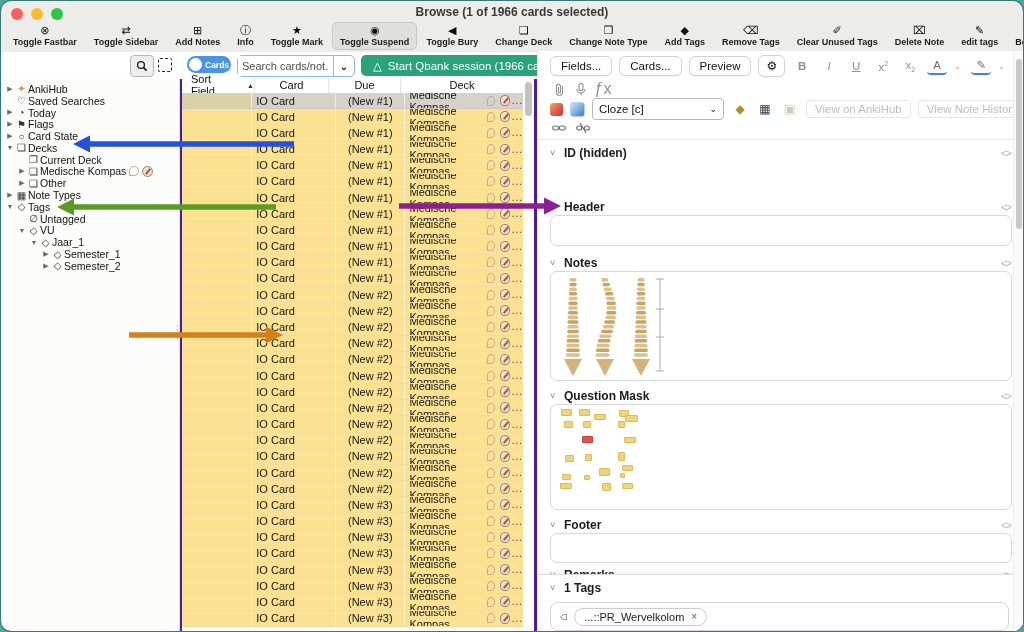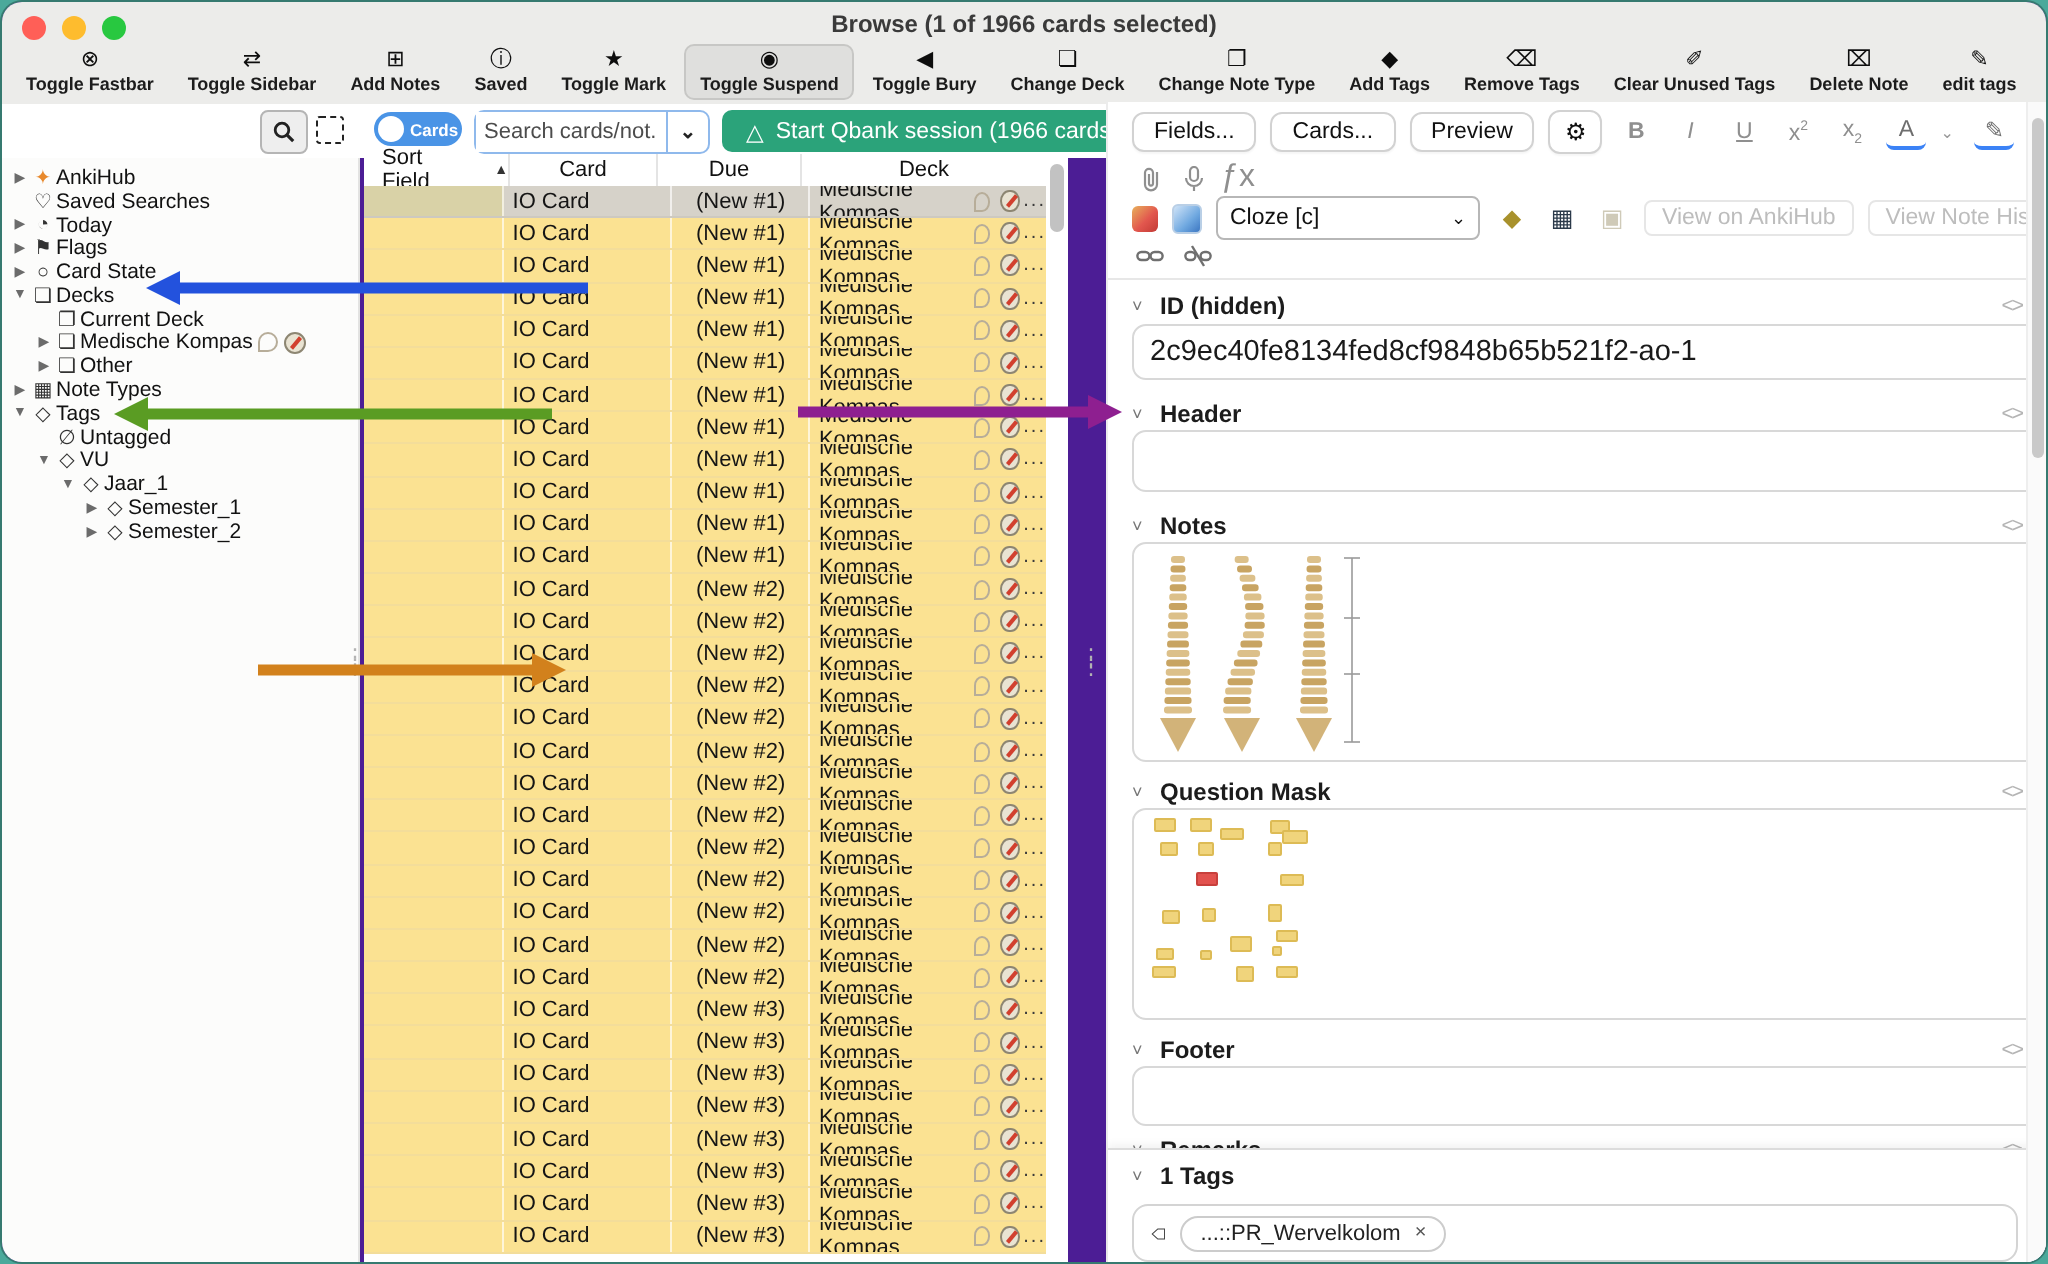--- a/index.html
+++ b/index.html
@@ -52,21 +52,21 @@
   .td.c-sort{width:73px;}
   .td.c-card{width:87px;padding-left:4px;}
   .td.c-due{width:72px;justify-content:center;}
   .td.c-deck{width:122px;padding-left:4px;gap:2px;border-right:none;}
   .trow.selected{background:#d6d2c9;border-bottom-color:#cdc9c0;}
   .trow.selected .td.c-sort{background:#d9d2a7;}
   .deck-dots{color:#3a3a3a;letter-spacing:1px;font-size:10px;}
   .tscroll{position:absolute;left:522px;top:78px;width:11px;bottom:0;background:#fff;}
   .tscroll .thumb{position:absolute;left:2px;top:3px;width:7px;height:34px;border-radius:4px;background:#c2c2c2;}
   
-  .editor{position:absolute;left:536px;top:50px;right:0;bottom:0;background:#fff;border-left:1px solid #ececec;margin-left:16px;}
+  .editor{position:absolute;left:536px;top:50px;right:0;bottom:0;background:#fff;border-left:1px solid #ececec;}
   .erow{position:absolute;display:flex;align-items:center;}
   .btn{background:#fff;border:1px solid #d2d2d2;border-radius:6px;font-size:11.5px;color:#111;padding:3px 10px;box-shadow:0 1px 1px rgba(0,0,0,.04);font-family:"Liberation Sans",sans-serif;}
   .btn.gear{padding:3px 7px;font-size:12px;}
   .fmt{width:20px;height:20px;display:flex;align-items:center;justify-content:center;color:#8f8f8f;font-size:11.5px;border-radius:4px;}
   .fmt .u{text-decoration:underline;}
   .fmt sup,.fmt sub{font-size:7px;}
   .fmt.colorA{color:#6e6e6e;border-bottom:2.5px solid #3b82f6;height:16px;}
   .fmt-chev{width:10px;font-size:8px;color:#9a9a9a;}
   .mini{width:18px;height:18px;display:flex;align-items:center;justify-content:center;color:#8f8f8f;}
   .sq-icon{width:13px;height:13px;border-radius:3px;}
@@ -116,21 +116,21 @@
       <div class="tb-item">
         <span class="tb-icon">⇄</span>
         <span class="tb-label">Toggle Sidebar</span>
       </div>
       <div class="tb-item">
         <span class="tb-icon">⊞</span>
         <span class="tb-label">Add Notes</span>
       </div>
       <div class="tb-item">
         <span class="tb-icon">ⓘ</span>
-        <span class="tb-label">Saved</span>
+        <span class="tb-label">Info</span>
       </div>
       <div class="tb-item">
         <span class="tb-icon">★</span>
         <span class="tb-label">Toggle Mark</span>
       </div>
       <div class="tb-item active">
         <span class="tb-icon">◉</span>
         <span class="tb-label">Toggle Suspend</span>
       </div>
       <div class="tb-item">
@@ -883,23 +883,20 @@
             <line x1="4" y1="1" x2="10" y2="11" stroke="#6f6f6f" stroke-width="1.2"></line>
           </svg>
       </span>
     </div>
     <div class="divider" style="top:88px;"></div>
 
     <div class="fieldhead" style="top:95px;">
       <span class="fh-chev">˅</span>
       <span>ID (hidden)</span>
       <span class="fh-code">&lt;&gt;</span>
-    </div>
-    <div class="fieldbox" style="top:111px;height:28px;">
-      <div class="idtext">2c9ec40fe8134fed8cf9848b65b521f2-ao-1</div>
     </div>
 
     <div class="fieldhead" style="top:149px;">
       <span class="fh-chev">˅</span>
       <span>Header</span>
       <span class="fh-code">&lt;&gt;</span>
     </div>
     <div class="fieldbox" style="top:164px;height:31px;"></div>
 
     <div class="fieldhead" style="top:205px;">

